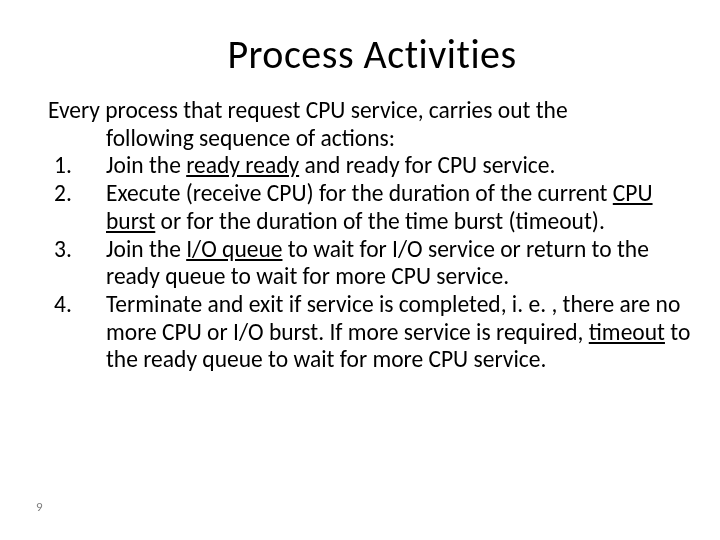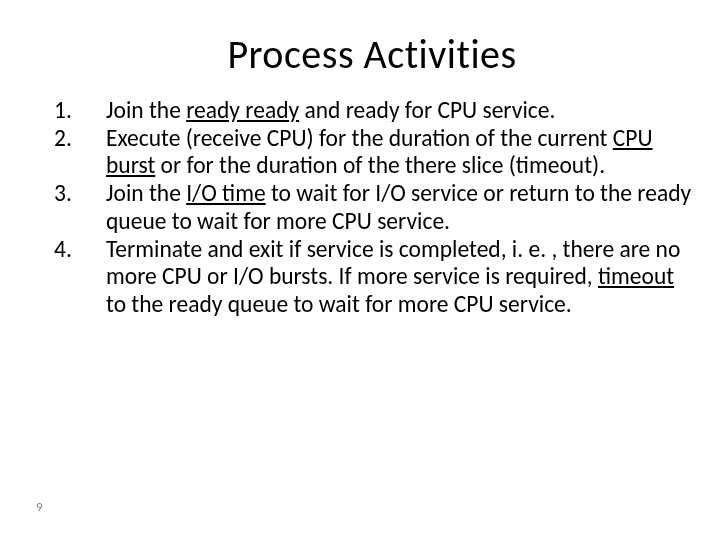--- a/index.html
+++ b/index.html
@@ -68,37 +68,41 @@
 </style>
 </head>
 <body>
 
 <div class="slide">
 
   <div class="title">Process Activities</div>
 
   <div class="body">
 
+    <div class="intro">
+      <span>Every process that request CPU service, carries out the</span>
+      <span class="line2">following sequence of actions:</span>
+    </div>
 
     <ol class="items">
       <li>
         <span class="num">1.</span>
         <span>Join the </span><span class="u">ready ready</span><span> and ready for CPU service.</span>
       </li>
       <li>
         <span class="num">2.</span>
-        <span>Execute (receive CPU) for the duration of the current </span><span class="u">CPU burst</span><span> or for the duration of the there slice (timeout).</span>
+        <span>Execute (receive CPU) for the duration of the current </span><span class="u">CPU burst</span><span> or for the duration of the time burst (timeout).</span>
       </li>
       <li>
         <span class="num">3.</span>
-        <span>Join the </span><span class="u">I/O time</span><span> to wait for I/O service or return to the ready queue to wait for more CPU service.</span>
+        <span>Join the </span><span class="u">I/O queue</span><span> to wait for I/O service or return to the ready queue to wait for more CPU service.</span>
       </li>
       <li>
         <span class="num">4.</span>
-        <span>Terminate and exit if service is completed, i. e. , there are no more CPU or I/O bursts. If more service is required, </span><span class="u">timeout</span><span> to the ready queue to wait for more CPU service.</span>
+        <span>Terminate and exit if service is completed, i. e. , there are no more CPU or I/O burst. If more service is required, </span><span class="u">timeout</span><span> to the ready queue to wait for more CPU service.</span>
       </li>
     </ol>
 
   </div>
 
   <div class="pagenum">9</div>
 
 </div>
 
 </body></html>

